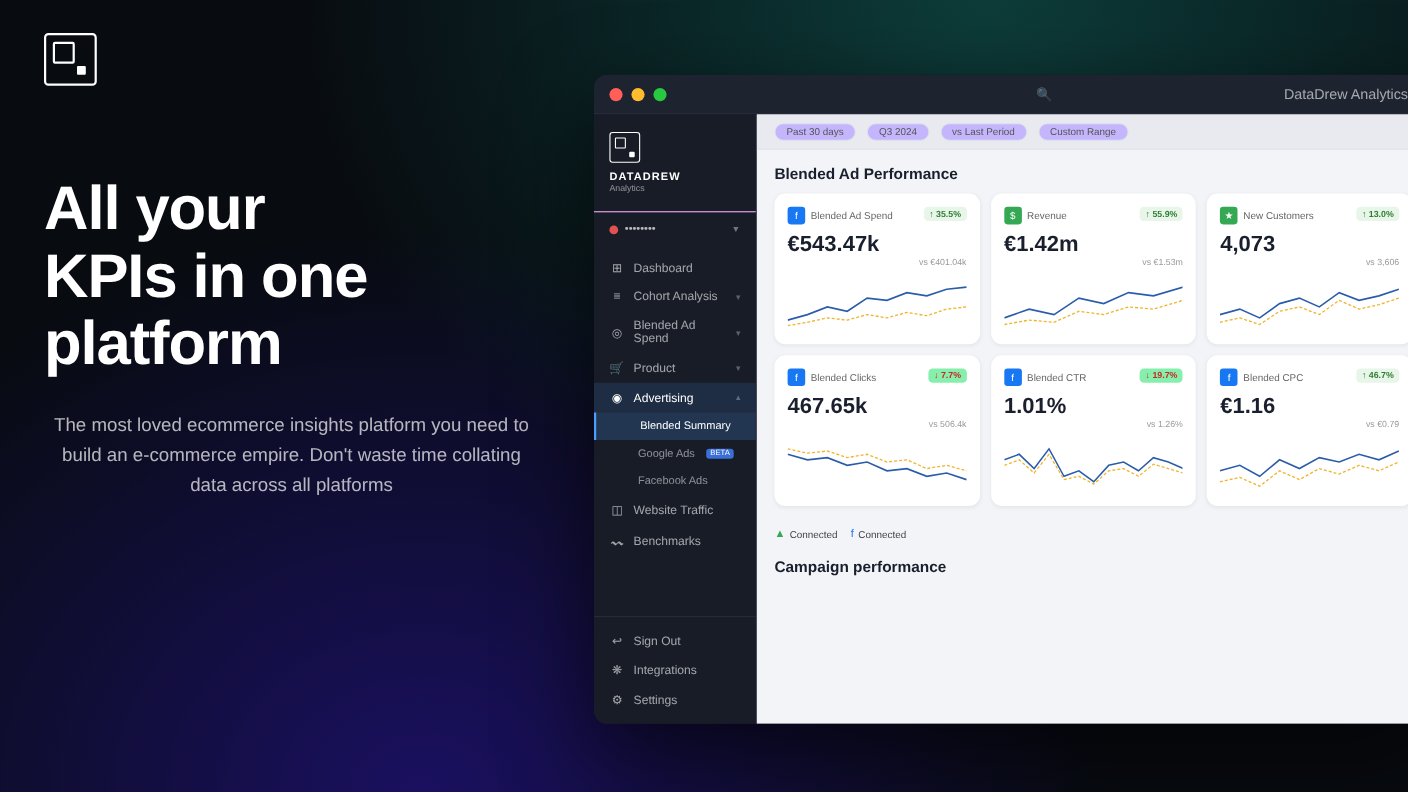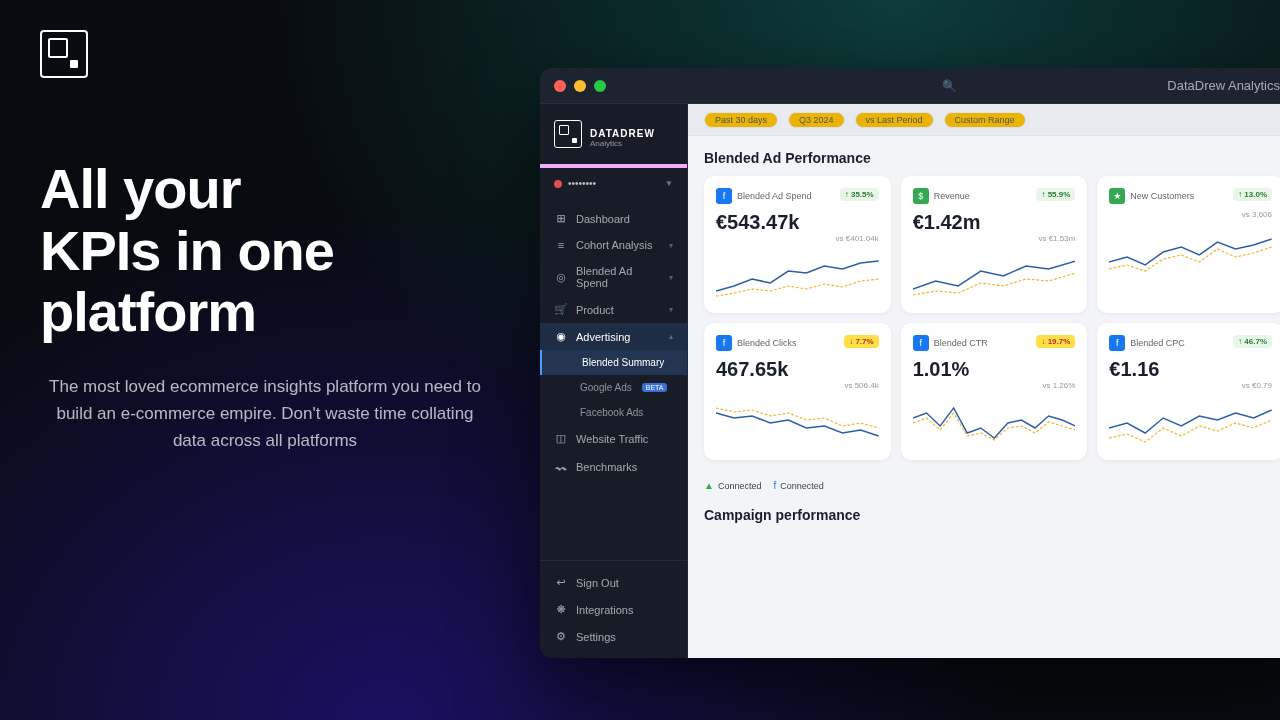--- a/index.html
+++ b/index.html
@@ -163,23 +163,24 @@
       display: flex;
       flex-direction: column;
       padding: 0;
       border-right: 1px solid #252a3a;
       flex-shrink: 0;
     }
 
     .sidebar-header {
       padding: 16px 14px;
       display: flex;
-      align-items: flex-end;
+      align-items: flex-start;
       gap: 8px;
-      border-bottom: 4px solid #f0abfc;
+      border-bottom: 1px solid #f0abfc;
+      flex-direction: column;
     }
 
     .sidebar-logo-icon {
       width: 28px;
       height: 28px;
       border: 1.5px solid #ffffff;
       border-radius: 3px;
       display: flex;
       align-items: center;
       justify-content: center;
@@ -324,21 +325,21 @@
       height: 32px;
       background: #e8eaf0;
       display: flex;
       align-items: center;
       padding: 0 16px;
       gap: 10px;
       border-bottom: 1px solid #dde1ea;
     }
 
     .strip-pill {
-      background: #eab308;
+      background: #c4b5fd;
       border: 1px solid #dde1ea;
       border-radius: 12px;
       padding: 2px 10px;
       font-size: 9px;
       color: #555;
     }
 
     .section-title {
       font-size: 14px;
       font-weight: 600;
@@ -397,21 +398,21 @@
       font-size: 8px;
       padding: 2px 5px;
       border-radius: 4px;
       font-weight: 600;
       display: flex;
       align-items: center;
       gap: 2px;
     }
 
     .badge-green { background: #e8f5e9; color: #2e7d32; }
-    .badge-red { background: #fde047; color: #c62828; }
+    .badge-red { background: #86efac; color: #c62828; }
 
     .kpi-value {
       font-size: 20px;
       font-weight: 700;
       color: #1a1f2e;
       line-height: 1.2;
     }
 
     .kpi-vs {
       font-size: 8px;
@@ -610,20 +611,21 @@
         </div>
 
         <div class="kpi-card">
           <div class="kpi-header">
             <div class="kpi-label-row">
               <div class="kpi-icon kpi-icon-nc">★</div>
               <span class="kpi-label">New Customers</span>
             </div>
             <span class="kpi-badge badge-green">↑ 13.0%</span>
           </div>
+          <div class="kpi-value">4,073</div>
           <div class="kpi-vs">vs 3,606</div>
           <div class="mini-chart">
             <svg viewBox="0 0 180 50" preserveAspectRatio="none">
               <polyline points="0,35 20,30 40,38 60,25 80,20 100,28 120,15 140,22 160,18 180,12" fill="none" stroke="#2a5caa" stroke-width="1.5"></polyline>
               <polyline points="0,42 20,38 40,44 60,32 80,28 100,35 120,22 140,30 160,26 180,20" fill="none" stroke="#f0b429" stroke-width="1.2" stroke-dasharray="3,2"></polyline>
             </svg>
           </div>
         </div>
 
         <div class="kpi-card">

